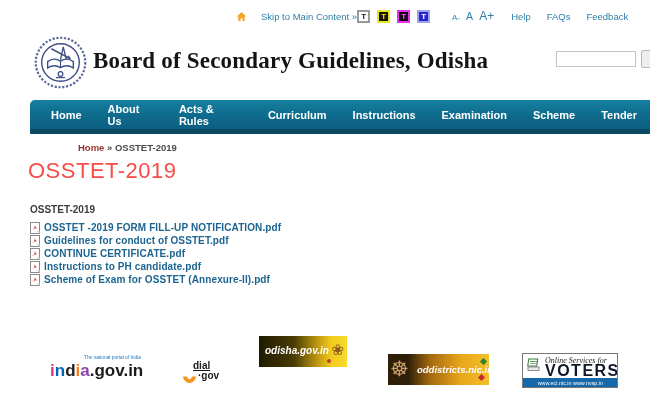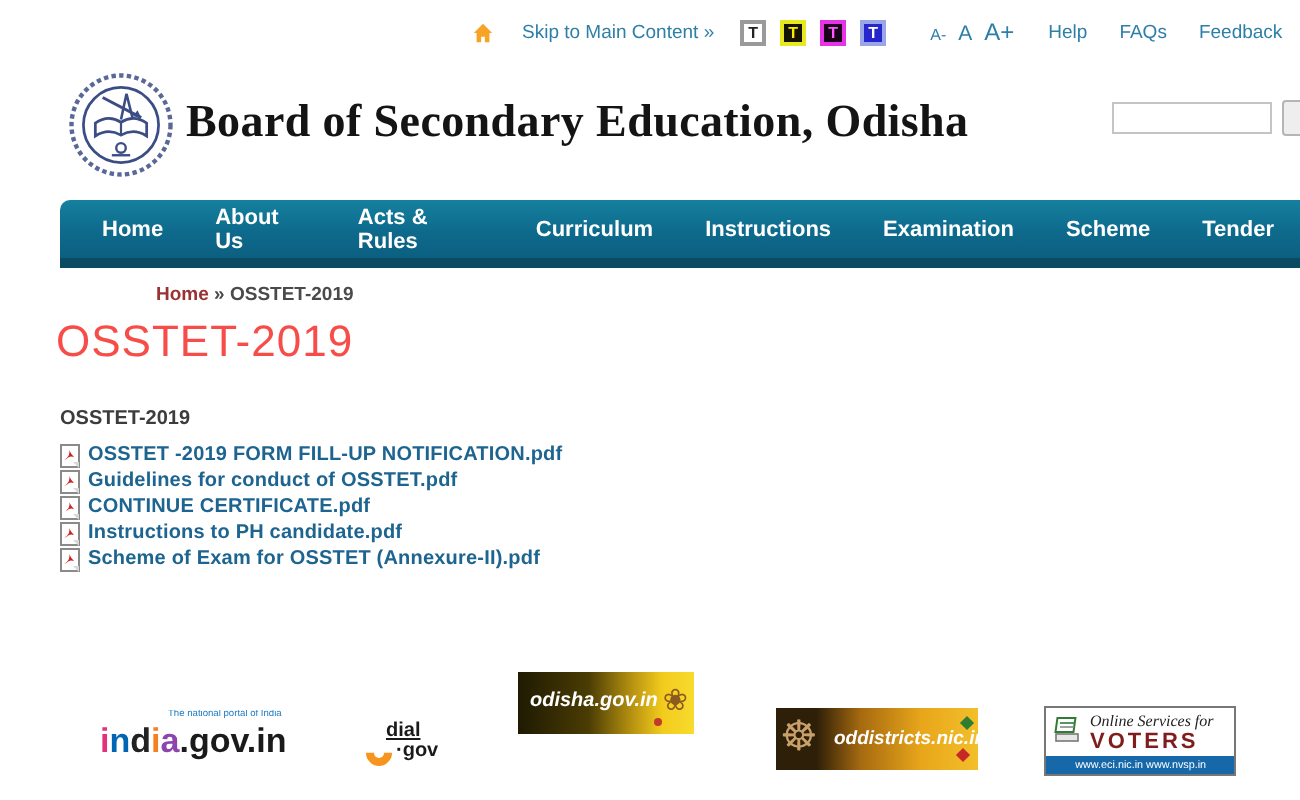--- a/index.html
+++ b/index.html
@@ -12,21 +12,21 @@
     color:#333;
   }
 
   
   .utility-bar {
     position:absolute; left:236px; top:6px; height:20px;
     display:flex; align-items:center; white-space:nowrap;
   }
   .utility-bar a { text-decoration:none; color:#2e7fa8; font-size:9.5px; }
   .home-icon { display:inline-flex; margin-right:14px; }
-  .skip-link { margin-right:13px; }
+  .skip-link { }
   .tboxes { display:flex; gap:7px; margin-right:22px; }
   .tbox {
     width:13px; height:13px; text-align:center;
     font-weight:bold; font-size:8px; line-height:9px;
     display:flex; align-items:center; justify-content:center;
   }
   .t-default { background:#fff; border:2px solid #9a9a9a; color:#222; }
   .t-yellow  { background:#141400; border:2px solid #e8e820; color:#ffe900; }
   .t-magenta { background:#1a001a; border:2px solid #e633e6; color:#ff5aff; }
   .t-blue    { background:#2626cc; border:2px solid #9aa6e8; color:#ffffff; }
@@ -124,21 +124,21 @@
   .odd-wheel { position:absolute; left:2px; top:2px; color:#caa06a; font-size:21px; line-height:26px; }
   .odd-label { position:absolute; left:29px; top:10px; color:#ffffff; font-style:italic; font-weight:bold; font-size:9.5px; white-space:nowrap; }
   .odd-diamond { position:absolute; width:5px; height:5px; transform:rotate(45deg); }
   .odd-d1 { right:3px; top:5px; background:#2e7d32; }
   .odd-d2 { right:5px; bottom:5px; background:#c62828; }
 
   .voters-logo { left:522px; top:353px; width:96px; height:35px; border:1px solid #777; background:#fff; }
   .voters-top { position:absolute; left:0; top:0; width:100%; height:25px; display:flex; align-items:center; padding-left:4px; }
   .voters-text { margin-left:4px; }
   .voters-line1 { font-family:"Liberation Serif", serif; font-style:italic; font-size:8px; color:#222; line-height:9px; }
-  .voters-line2 { font-size:11px; font-weight:bold; letter-spacing:1.5px; color:#7f1d1d; line-height:12px; }
+  .voters-line2 { font-size:16px; font-weight:bold; letter-spacing:1.5px; color:#0f172a; line-height:12px; }
   .voters-strip {
     position:absolute; left:0; bottom:0; width:100%; height:9px; background:#1668a8;
     display:flex; align-items:center; justify-content:center;
   }
   .voters-urls { color:#fff; font-size:6px; transform:scale(0.9); white-space:nowrap; }
 </style>
 </head>
 <body>
 
 <div class="utility-bar">
@@ -171,21 +171,21 @@
     <circle cx="30" cy="30" r="20.5" fill="none" stroke="#3c4d86" stroke-width="1.5"></circle>
     <line x1="20" y1="15" x2="41" y2="26" stroke="#3c4d86" stroke-width="1.6"></line>
     <polygon points="41,26 36.5,25.2 39,22" fill="#3c4d86"></polygon>
     <path d="M33 13 L30 27 M33 13 L36.5 27" stroke="#3c4d86" stroke-width="1.4" fill="none"></path>
     <path d="M16 29 Q23 24 30 28.5 Q37 24 44 29 L44 36 Q37 31.5 30 35.5 Q23 31.5 16 36 Z" fill="#ffffff" stroke="#3c4d86" stroke-width="1.5"></path>
     <line x1="30" y1="28.5" x2="30" y2="35.5" stroke="#3c4d86" stroke-width="1.2"></line>
     <circle cx="30" cy="42.5" r="2.6" fill="none" stroke="#3c4d86" stroke-width="1.3"></circle>
     <line x1="25" y1="46.5" x2="35" y2="46.5" stroke="#3c4d86" stroke-width="1.3"></line>
   </svg>
 </div>
-<h1 class="site-title">Board of Secondary Education, Odisha</h1>
+<h1 class="site-title">Board of Secondary Guidelines, Odisha</h1>
 <input class="search-input" type="text" value="" placeholder="" style="">
 <button class="search-button"></button>
 
 <nav class="nav-bar">
   <a href="#" class="nav-item">Home</a>
   <a href="#" class="nav-item">About Us</a>
   <a href="#" class="nav-item">Acts &amp; Rules</a>
   <a href="#" class="nav-item">Curriculum</a>
   <a href="#" class="nav-item">Instructions</a>
   <a href="#" class="nav-item">Examination</a>

